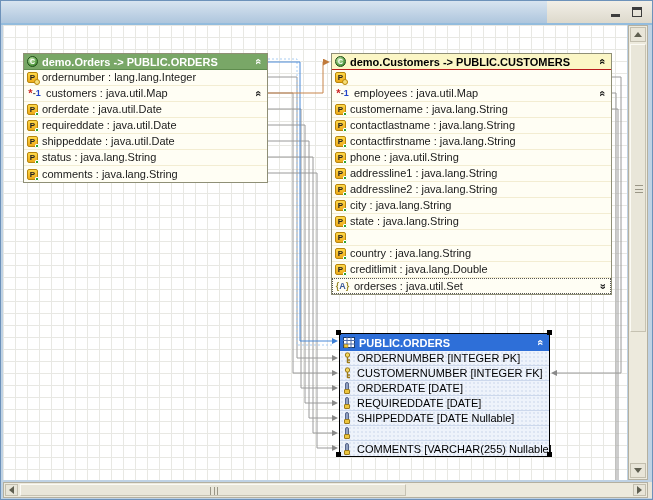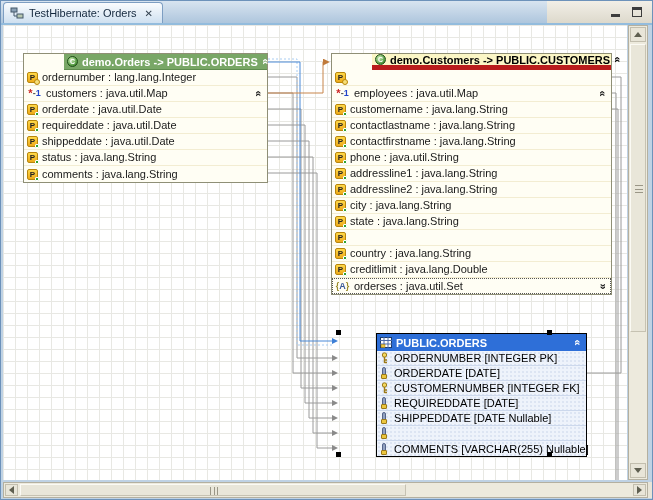--- a/index.html
+++ b/index.html
@@ -22,23 +22,23 @@
   
   .canvas-top-strip{position:absolute;left:0;top:22px;width:100%;height:2px;background:#93bcdd;}
   .canvas{position:absolute;left:2px;top:24px;width:624px;height:455px;background:#ffffff;
     background-image:linear-gradient(to right,#e8e8e3 1px,transparent 1px),
                      linear-gradient(to bottom,#e8e8e3 1px,transparent 1px);
     background-size:12px 12px;overflow:hidden;}
   .connectors{position:absolute;left:0;top:0;}
   
   .entity{position:absolute;border:1px solid #8f8f76;background:#fffef4;font-size:11px;}
   .entity-header{height:16px;display:flex;align-items:center;gap:4px;padding:0 3px;
-    font-weight:bold;white-space:nowrap;margin-left:40px;}
+    font-weight:bold;white-space:nowrap;}
   .entity-header.green{background:#79a767;color:#ffffff;border-bottom:1px solid #5e8c4d;}
-  .entity-header.cream{background:#fbf6c6;color:#000000;border-bottom:5px solid #b91c1c;}
+  .entity-header.cream{background:#fbf6c6;color:#000000;border-bottom:1px solid #b91c1c;}
   .erow{height:16px;display:flex;align-items:center;gap:4px;padding:0 3px;
     border-bottom:1px solid #f3edd2;white-space:nowrap;color:#1a1a1a;line-height:15px;}
   .erow:last-child{border-bottom:none;}
   .erow.dashed{outline:1px dotted #555;outline-offset:-1px;}
   .chev{margin-left:auto;font-size:11px;font-weight:bold;color:inherit;width:11px;height:11px;
     line-height:11px;text-align:center;display:inline-block;transform:rotate(90deg);}
   .chev.down{transform:rotate(-90deg);}
   
   .ic{flex:0 0 auto;display:inline-flex;align-items:center;justify-content:center;}
   .p-ic{width:11px;height:11px;background:linear-gradient(#ffd94a,#eda918);
@@ -100,29 +100,20 @@
     background:#9a9686;}
   .sbcorner{position:absolute;left:647px;top:481px;width:6px;height:16px;background:#e8e5d8;}
 </style>
 </head>
 <body>
 
 <div class="frame">
 
   <div class="tabbar">
     <div class="tabbar-right"></div>
-    <div class="tab">
-      <svg width="14" height="13">
-        <rect x="1" y="1" width="6" height="4" fill="#8aa0b4" stroke="#44586a"></rect>
-        <rect x="7" y="7" width="6" height="4" fill="#b8c8b0" stroke="#44586a"></rect>
-        <path d="M4 5 V9 H7" stroke="#44586a" fill="none"></path>
-      </svg>
-      <span class="tab-label">TestHibernate: Orders</span>
-      <span class="tab-close">✕</span>
-    </div>
     <div class="winctrl">
       <span class="min-glyph"></span>
       <span class="max-glyph"></span>
     </div>
   </div>
   <div class="canvas-top-strip"></div>
 
   <div class="canvas">
 
     <svg class="connectors" width="624" height="455">
@@ -260,21 +251,21 @@
           <span class="ic set-ic">
             <span class="brace">{</span>
             <span class="aa">A</span>
             <span class="brace">}</span>
           </span>
           <span>orderses : java.util.Set</span>
           <span class="chev down">«</span>
         </div>
       </div>
 
-    <div class="dbtable" id="dbtable-0" style="left:336px;top:308px;width:211px;margin-left:37px;">
+    <div class="dbtable" id="dbtable-0" style="left:336px;top:308px;width:211px;">
         <div class="dbtable-header">
           <span class="ic">
             <svg width="12" height="11">
               <rect x="0.5" y="0.5" width="11" height="10" fill="#fff" stroke="#1a3a6a"></rect>
               <path d="M0 3.5 H12 M0 7 H12 M4 0 V11 M8 0 V11" stroke="#4a6aa8" stroke-width="1" fill="none"></path>
               <rect x="1" y="7.5" width="4" height="3" fill="#ecc63e" stroke="#9c7a18" stroke-width="0.5"></rect>
             </svg>
           </span>
           <span>PUBLIC.ORDERS</span>
           <span class="chev">«</span>
@@ -282,40 +273,40 @@
         <div class="trow">
           <span class="ic">
             <svg width="10" height="12">
               <circle cx="4.5" cy="3" r="2.2" fill="#f3d860" stroke="#9c7a18"></circle>
               <path d="M4.5 5 V11 M4.5 8 H7 M4.5 10.5 H7" stroke="#9c7a18" stroke-width="1.4" fill="none"></path>
             </svg>
           </span>
           <span>ORDERNUMBER [INTEGER PK]</span>
         </div>
         <div class="trow">
-          <span class="ic dbcol-ic">
-            <span class="bar"></span>
-            <span class="base"></span>
-          </span>
-          <span>ORDERDATE [DATE]</span>
-        </div>
-        <div class="trow">
           <span class="ic">
             <svg width="10" height="12">
               <circle cx="4.5" cy="3" r="2.2" fill="#f3d860" stroke="#9c7a18"></circle>
               <path d="M4.5 5 V11 M4.5 8 H7 M4.5 10.5 H7" stroke="#9c7a18" stroke-width="1.4" fill="none"></path>
             </svg>
           </span>
           <span>CUSTOMERNUMBER [INTEGER FK]</span>
         </div>
         <div class="trow">
           <span class="ic dbcol-ic">
             <span class="bar"></span>
             <span class="base"></span>
           </span>
+          <span>ORDERDATE [DATE]</span>
+        </div>
+        <div class="trow">
+          <span class="ic dbcol-ic">
+            <span class="bar"></span>
+            <span class="base"></span>
+          </span>
           <span>REQUIREDDATE [DATE]</span>
         </div>
         <div class="trow">
           <span class="ic dbcol-ic">
             <span class="bar"></span>
             <span class="base"></span>
           </span>
           <span>SHIPPEDDATE [DATE Nullable]</span>
         </div>
         <div class="trow">

